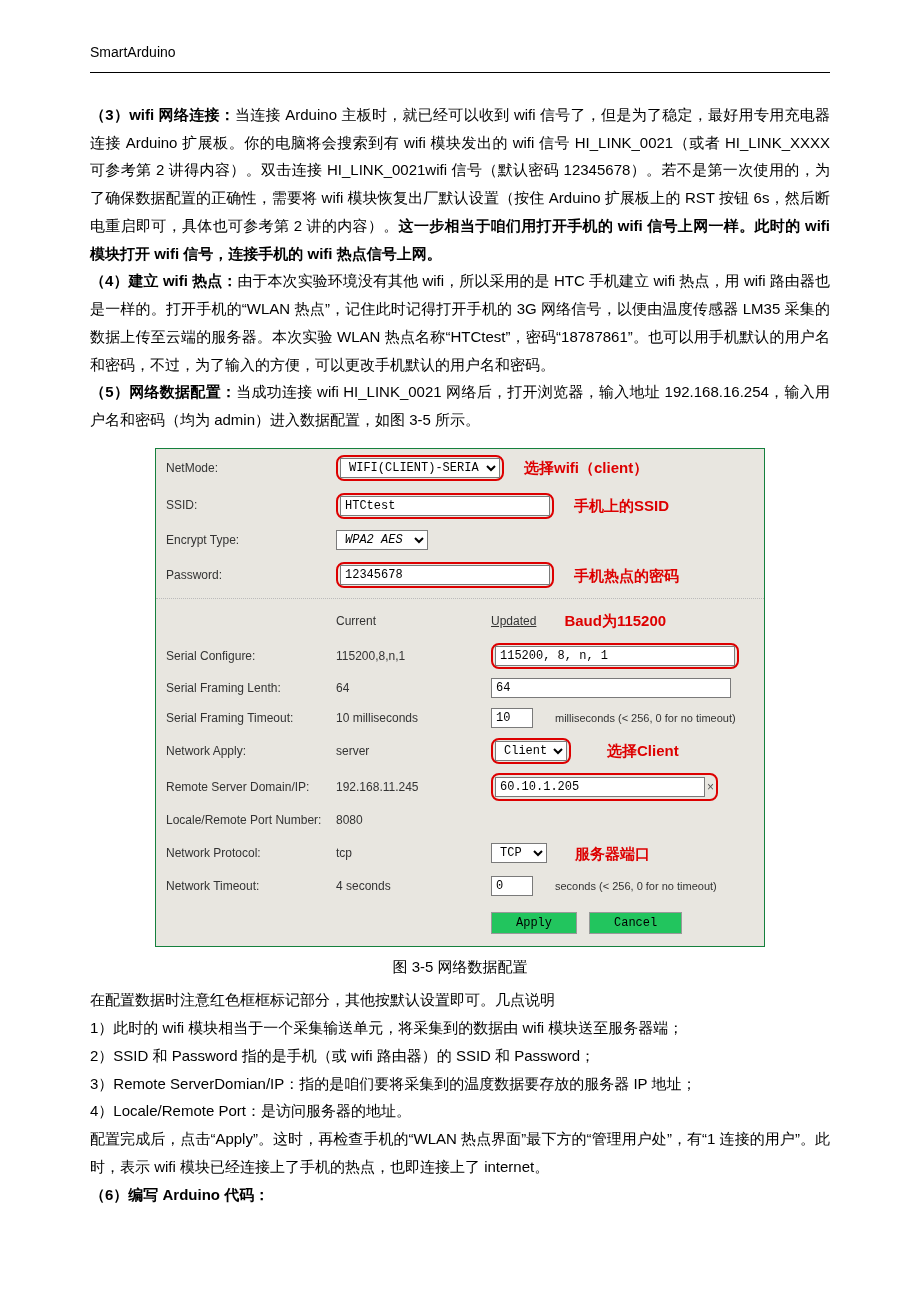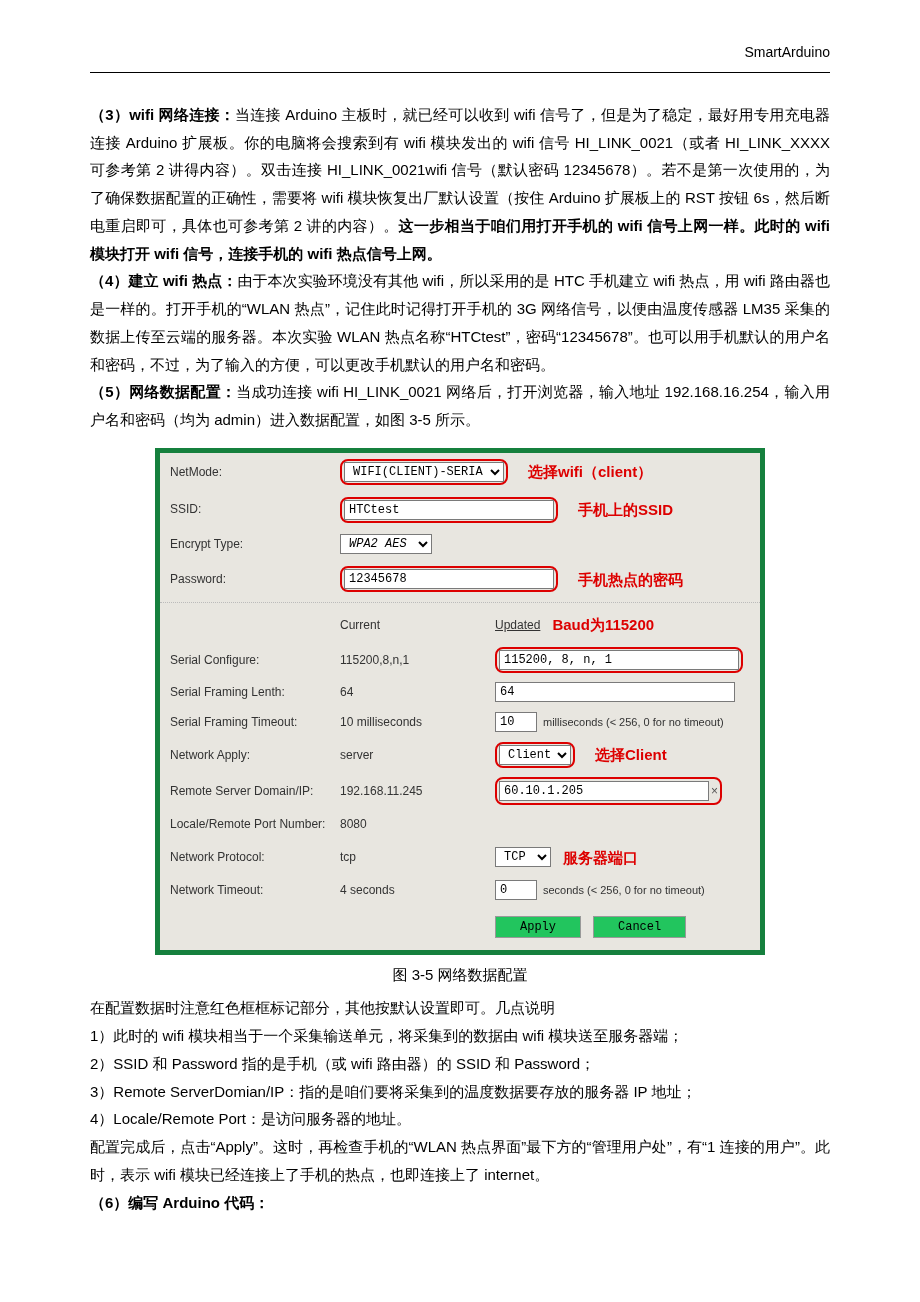--- a/index.html
+++ b/index.html
@@ -7,42 +7,42 @@
     background: #fff;
     font-family: "Microsoft YaHei", "SimSun", Arial, sans-serif;
     font-size: 15px;
     line-height: 1.85;
     color: #000;
     width: 920px;
     margin: 0 auto;
     padding: 40px 90px 60px 90px;
   }
   .header-title {
-    text-align: right;
+    text-align: left;
     font-size: 14px;
     margin-bottom: 6px;
     color: #000;
   }
   .header-rule {
     border: none;
     border-top: 1px solid #000;
     margin-bottom: 28px;
   }
   .para {
     text-align: justify;
     margin: 0;
   }
   .bold { font-weight: 700; }
   .fig-area {
     margin: 14px auto 6px auto;
     width: 610px;
   }
   .config-panel {
     background: #e8e6e0;
-    border: 5px solid #15803d;
+    border: 1px solid #15803d;
     font-family: Verdana, Geneva, sans-serif;
     font-size: 12px;
     color: #333;
   }
   .row {
     display: flex;
     align-items: center;
     padding: 5px 10px;
   }
   .row .lbl {
@@ -83,21 +83,21 @@
     border-top: 1px dotted #bbb;
     margin: 4px 0;
   }
   .col3 {
     display: flex;
     align-items: center;
     padding: 4px 10px;
   }
   .col3 .lbl { width: 170px; flex: 0 0 170px; }
   .col3 .cur { width: 155px; flex: 0 0 155px; color: #333; }
-  .col3 .upd { flex: 1; display: flex; align-items: center; gap: 6px; }
+  .col3 .upd { flex: 1; display: flex; align-items: center; gap: 22px; }
   .hdr3 .cur, .hdr3 .upd { color: #333; }
   .hdr3 .upd .u { text-decoration: underline; }
   .btn-row {
     display: flex;
     gap: 12px;
     padding: 10px 10px 12px 335px;
   }
   button.form-btn {
     font-family: Liberation Mono, monospace;
     font-size: 12px;
@@ -125,21 +125,21 @@
 <body>
 
 <div class="header-title">SmartArduino</div>
 <hr class="header-rule">
 
 <p class="para">
   <span class="bold">（3）wifi 网络连接：</span><span>当连接 Arduino 主板时，就已经可以收到 wifi 信号了，但是为了稳定，最好用专用充电器连接 Arduino 扩展板。你的电脑将会搜索到有 wifi 模块发出的 wifi 信号 HI_LINK_0021（或者 HI_LINK_XXXX 可参考第 2 讲得内容）。双击连接 HI_LINK_0021wifi 信号（默认密码 12345678）。若不是第一次使用的，为了确保数据配置的正确性，需要将 wifi 模块恢复出厂默认设置（按住 Arduino 扩展板上的 RST 按钮 6s，然后断电重启即可，具体也可参考第 2 讲的内容）。</span><span class="bold">这一步相当于咱们用打开手机的 wifi 信号上网一样。此时的 wifi 模块打开 wifi 信号，连接手机的 wifi 热点信号上网。</span>
 </p>
 
 <p class="para">
-  <span class="bold">（4）建立 wifi 热点：</span><span>由于本次实验环境没有其他 wifi，所以采用的是 HTC 手机建立 wifi 热点，用 wifi 路由器也是一样的。打开手机的“WLAN 热点”，记住此时记得打开手机的 3G 网络信号，以便由温度传感器 LM35 采集的数据上传至云端的服务器。本次实验 WLAN 热点名称“HTCtest”，密码“12345678”。也可以用手机默认的用户名和密码，不过，为了输入的方便，可以更改手机默认的用户名和密码。</span>
+  <span class="bold">（4）建立 wifi 热点：</span><span>由于本次实验环境没有其他 wifi，所以采用的是 HTC 手机建立 wifi 热点，用 wifi 路由器也是一样的。打开手机的“WLAN 热点”，记住此时记得打开手机的 3G 网络信号，以便由温度传感器 LM35 采集的数据上传至云端的服务器。本次实验 WLAN 热点名称“HTCtest”，密码“18787861”。也可以用手机默认的用户名和密码，不过，为了输入的方便，可以更改手机默认的用户名和密码。</span>
 </p>
 
 <p class="para">
   <span class="bold">（5）网络数据配置：</span><span>当成功连接 wifi HI_LINK_0021 网络后，打开浏览器，输入地址 192.168.16.254，输入用户名和密码（均为 admin）进入数据配置，如图 3-5 所示。</span>
 </p>
 
 <div class="fig-area">
   <div class="config-panel">
 
     <div class="row">

